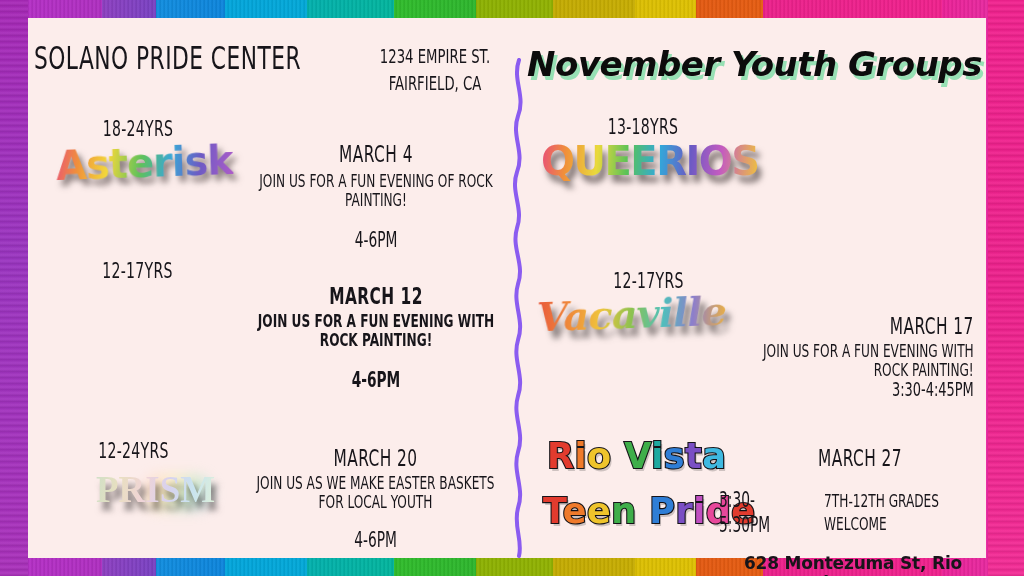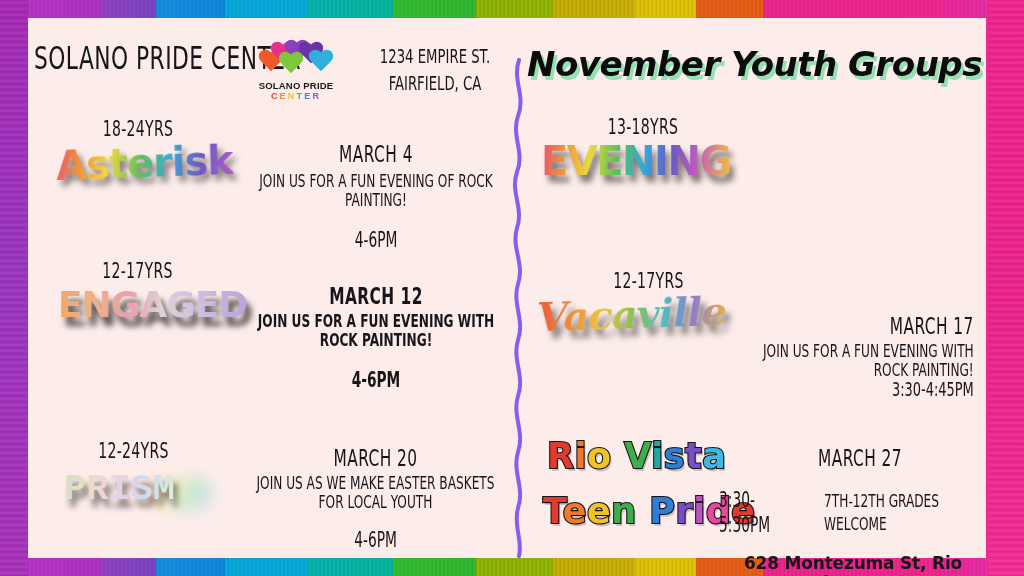--- a/index.html
+++ b/index.html
@@ -120,25 +120,26 @@
     transform:rotate(-2deg);
   }
   .engaged{
     font-family:"DejaVu Sans","Liberation Sans",sans-serif;
     font-size:36px;font-weight:bold;letter-spacing:-1px;
     background:linear-gradient(90deg,#f2a663 0%,#f0b184 18%,#e9a0ab 38%,#dcd2d8 55%,#cfc2e2 72%,#b9a4d8 100%);
     -webkit-background-clip:text;background-clip:text;color:transparent;
     filter:drop-shadow(5px 9px 3px rgba(30,25,25,.75));
   }
   .prism{
-    font-family:Liberation Mono, monospace;
+    font-family:Liberation Serif, serif;
     font-size:37px;font-weight:bold;letter-spacing:0px;
     background:linear-gradient(100deg,#cfe0c8 0%,#e8dfc0 20%,#f0d4d6 40%,#d8d2ee 60%,#c9e4ef 80%,#dff0d8 100%);
     -webkit-background-clip:text;background-clip:text;color:transparent;
     filter:drop-shadow(4px 8px 3px rgba(40,35,35,.6));
+    margin-left:32px;
   }
   .prism-glow{position:absolute;left:86px;top:10px;width:68px;height:34px;
     background:linear-gradient(120deg,rgba(255,180,180,.55),rgba(255,240,150,.5),rgba(150,230,180,.5),rgba(160,200,255,.5));
     filter:blur(7px);border-radius:18px;}
   .queerios{
     font-family:"DejaVu Sans","Liberation Sans",sans-serif;
     font-size:40px;font-weight:bold;letter-spacing:-1.5px;
     background:linear-gradient(95deg,#e84c7a 0%,#f0913a 12%,#e9d93c 26%,#59c257 40%,#32a9da 54%,#6a5ac4 68%,#c45bc0 82%,#f0c53a 100%);
     -webkit-background-clip:text;background-clip:text;color:transparent;
     filter:drop-shadow(4px 7px 3px rgba(40,30,30,.6));
@@ -174,50 +175,37 @@
   <div class="border-bg"></div>
   <div class="edge-left"></div>
   <div class="edge-right"></div>
 
   <div id="card">
 
     <div class="col-left">
 
       <div class="org-title">SOLANO PRIDE CENTER</div>
 
-      <div class="logo">
-        <div class="logo-hearts">
-          <div class="heart" style="left:2px;top:10px;" id="h0"></div>
-          <div class="heart" style="left:14px;top:2px;" id="h1"></div>
-          <div class="heart" style="left:28px;top:0px;" id="h2"></div>
-          <div class="heart" style="left:42px;top:2px;" id="h3"></div>
-          <div class="heart" style="left:52px;top:10px;" id="h4"></div>
-          <div class="heart" style="left:22px;top:12px;" id="h5"></div>
-        </div>
-        <div class="logo-txt1">SOLANO PRIDE</div>
-        <div class="logo-txt2" id="logo-bottom"><span style="color: rgb(224, 64, 58);">C</span><span style="color: rgb(239, 140, 43);">E</span><span style="color: rgb(239, 198, 43);">N</span><span style="color: rgb(77, 185, 79);">T</span><span style="color: rgb(47, 143, 214);">E</span><span style="color: rgb(138, 90, 196);">R</span></div>
-      </div>
 
       <div class="addr">
         <div>1234 EMPIRE ST.</div>
         <div>FAIRFIELD, CA</div>
       </div>
 
       <div class="ages" style="left:20px;top:98px;width:180px;">18-24YRS</div>
       <div class="glogo asterisk" style="left:28px;top:122px;">Asterisk</div>
 
       <div class="evt" style="left:208px;top:122px;width:280px;">
         <div class="hand blockdate">MARCH 4</div>
         <div class="hand blockline" style="margin-top:8px;">JOIN US FOR A FUN EVENING OF ROCK</div>
         <div class="hand blockline">PAINTING!</div>
         <div class="hand blockline" style="margin-top:20px;font-size:17px;">4-6PM</div>
       </div>
 
       <div class="ages" style="left:22px;top:240px;width:175px;">12-17YRS</div>
-      <div class="glogo engaged" style="left:30px;top:266px;">ENGAGED</div>
 
       <div class="evt" style="left:208px;top:264px;width:280px;font-weight:bold;">
         <div class="hand blockdate">MARCH 12</div>
         <div class="hand blockline" style="margin-top:6px;">JOIN US FOR A FUN EVENING WITH</div>
         <div class="hand blockline">ROCK PAINTING!</div>
         <div class="hand blockline" style="margin-top:20px;font-size:17px;">4-6PM</div>
       </div>
 
       <div class="ages" style="left:18px;top:420px;width:175px;">12-24YRS</div>
       <div style="position:absolute;left:30px;top:448px;width:175px;height:56px;">
@@ -239,21 +227,21 @@
                  C5 190 19 206 12 226 C6 246 19 262 12 282 C6 302 19 318 12 338
                  C6 358 19 374 12 394 C6 414 19 430 12 450 C7 468 17 482 13 498" stroke="#8b5cf0" stroke-width="4" stroke-linecap="round" fill="none"></path>
       </svg>
     </div>
 
     <div class="col-right">
 
       <div class="poster-title">November Youth Groups</div>
 
       <div class="ages" style="left:30px;top:96px;width:180px;">13-18YRS</div>
-      <div class="glogo queerios" style="left:18px;top:120px;">EVENING</div>
+      <div class="glogo queerios" style="left:18px;top:120px;">QUEERIOS</div>
 
 
       <div class="ages" style="left:38px;top:250px;width:175px;">12-17YRS</div>
       <div class="glogo vacaville" style="left:14px;top:272px;">Vacaville</div>
 
       <div class="evt" style="left:218px;top:294px;width:245px;text-align:right;">
         <div class="hand blockdate">MARCH 17</div>
         <div class="hand blockline" style="margin-top:6px;">JOIN US FOR A FUN EVENING WITH</div>
         <div class="hand blockline">ROCK PAINTING!</div>
         <div class="hand blockline" style="font-size:16px;">3:30-4:45PM</div>

